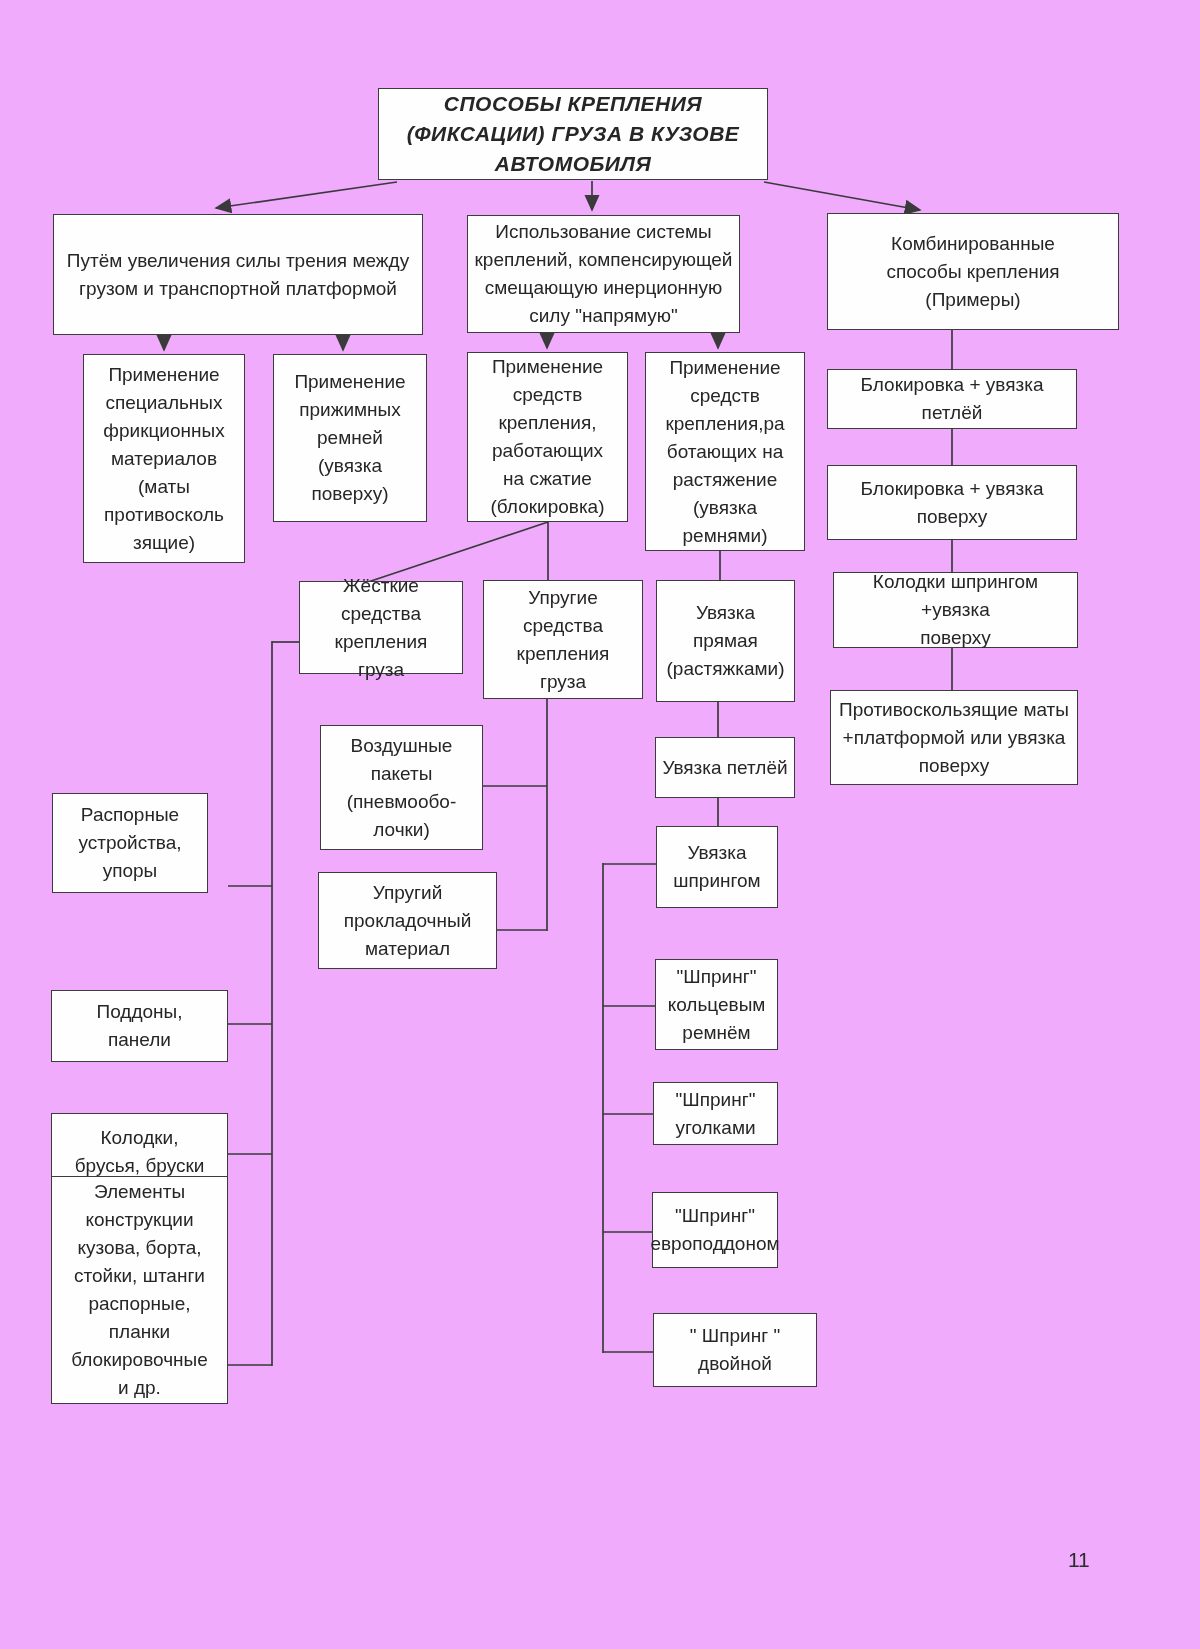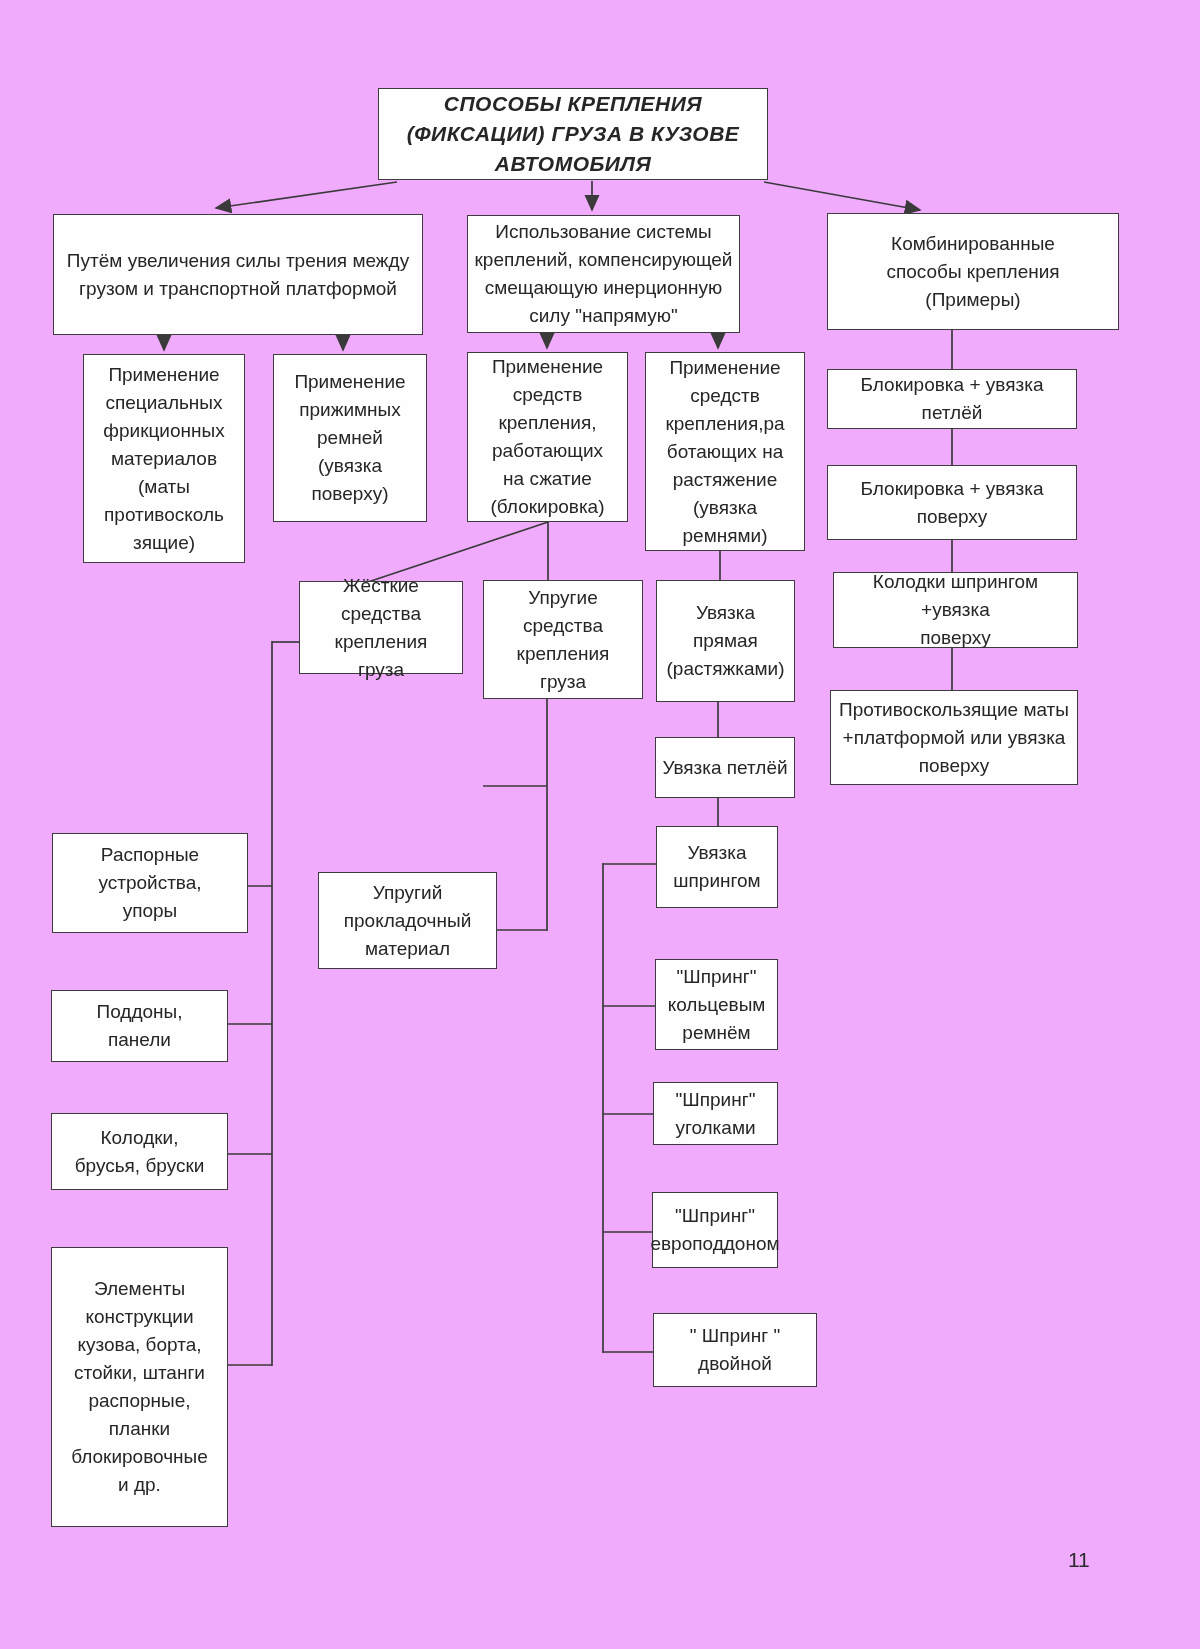--- a/index.html
+++ b/index.html
@@ -162,32 +162,36 @@
 крепления
 груза</div>
 
   <div class="node" style="left:656px;top:580px;width:139px;height:122px">Увязка
 прямая
 (растяжками)</div>
   <div class="node" style="left:655px;top:737px;width:140px;height:61px">Увязка петлёй</div>
   <div class="node" style="left:656px;top:826px;width:122px;height:82px">Увязка
 шпрингом</div>
 
+  <div class="node" style="left:320px;top:725px;width:163px;height:125px">Воздушные
+пакеты
+(пневмообо-
+лочки)</div>
   <div class="node" style="left:318px;top:872px;width:179px;height:97px">Упругий
 прокладочный
 материал</div>
 
-  <div class="node" style="left:52px;top:833px;width:196px;height:100px">Распорные
+  <div class="node" style="left:52px;top:793px;width:156px;height:100px">Распорные
 устройства,
 упоры</div>
   <div class="node" style="left:51px;top:990px;width:177px;height:72px">Поддоны,
 панели</div>
   <div class="node" style="left:51px;top:1113px;width:177px;height:77px">Колодки,
 брусья, бруски</div>
-  <div class="node" style="left:51px;top:1247px;width:177px;height:280px">Элементы
+  <div class="node" style="left:51px;top:1176px;width:177px;height:228px">Элементы
 конструкции
 кузова, борта,
 стойки, штанги
 распорные,
 планки
 блокировочные
 и др.</div>
 
   <div class="node" style="left:655px;top:959px;width:123px;height:91px">"Шпринг"
 кольцевым

